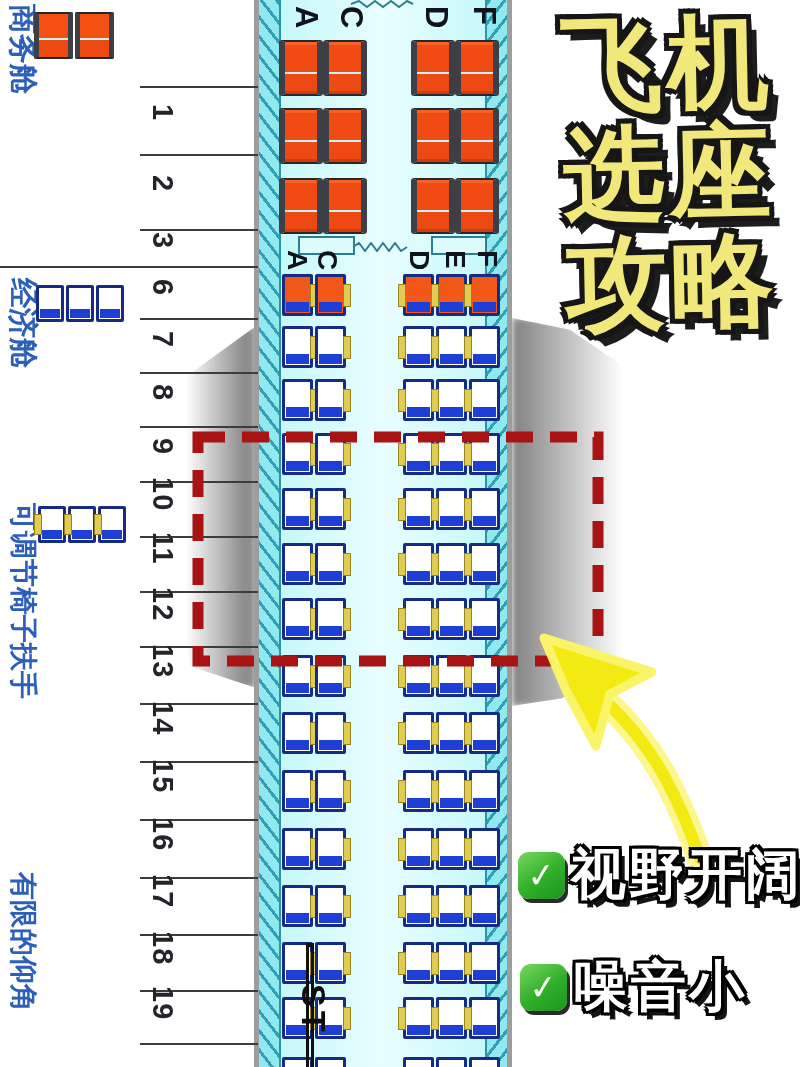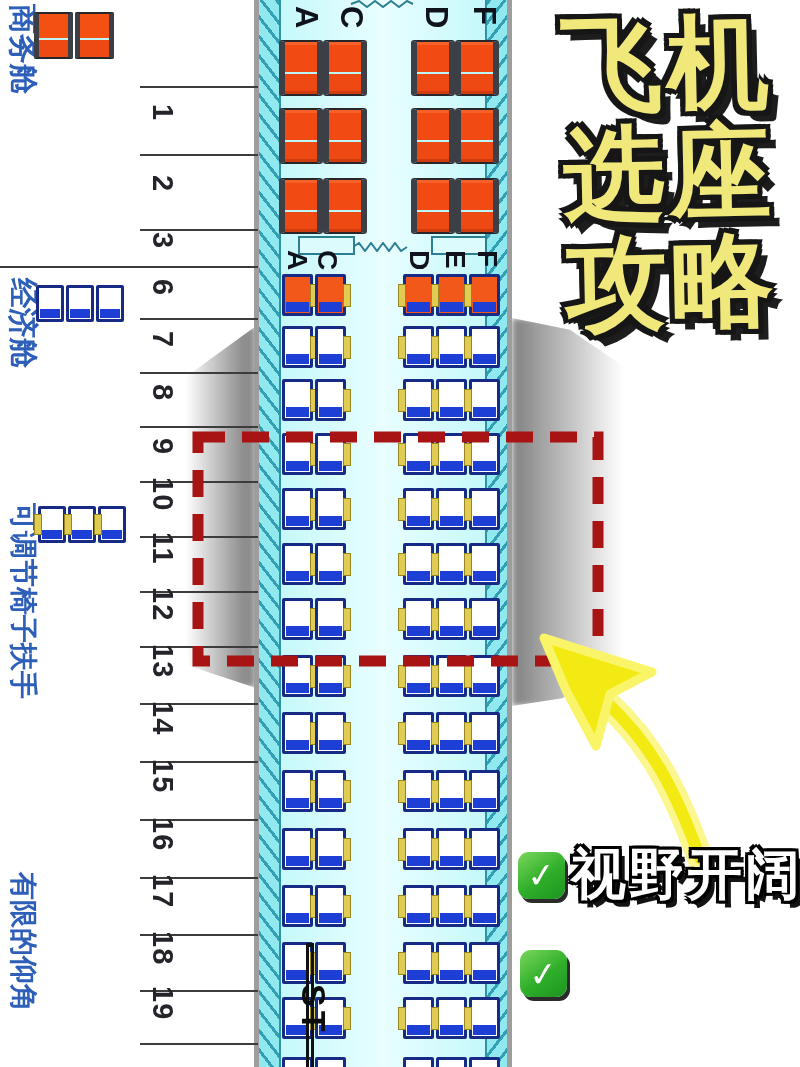--- a/index.html
+++ b/index.html
@@ -499,15 +499,16 @@
   <div class="benefit" style="left:518px;top:838px;">
     <div class="check-emoji">
         <span>✓</span>
       </div>
     <div class="benefit-text">视野开阔</div>
   </div>
   <div class="benefit" style="left:520px;top:950px;">
     <div class="check-emoji">
         <span>✓</span>
       </div>
+    <div class="benefit-text">噪音小</div>
   </div>
 
 </div>
 
 </body></html>

